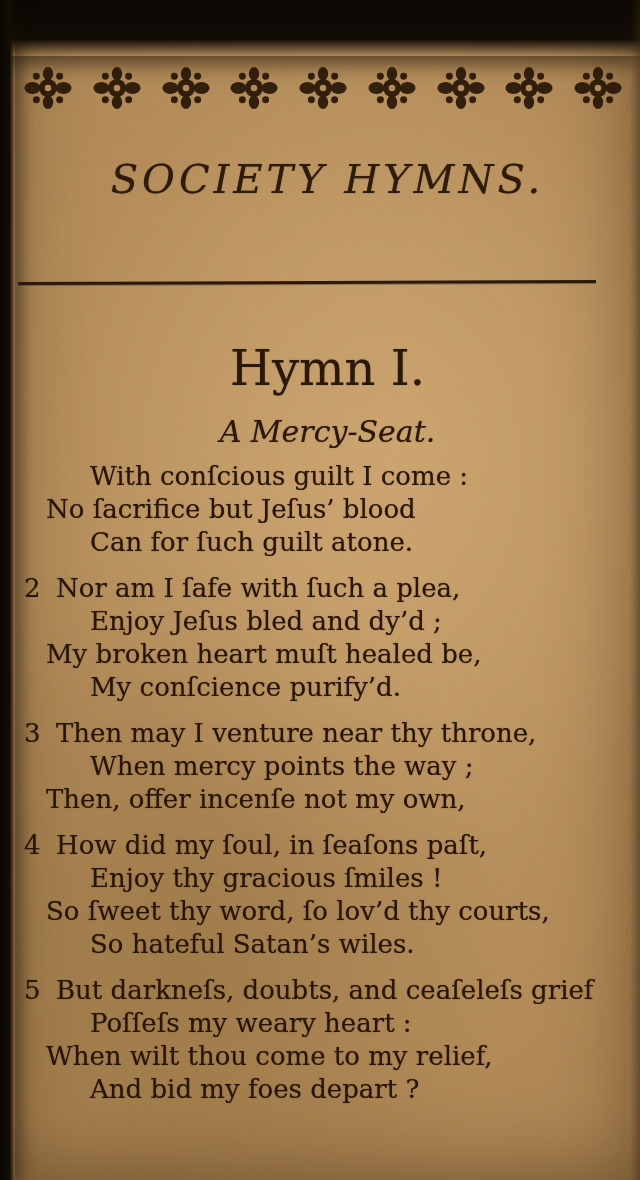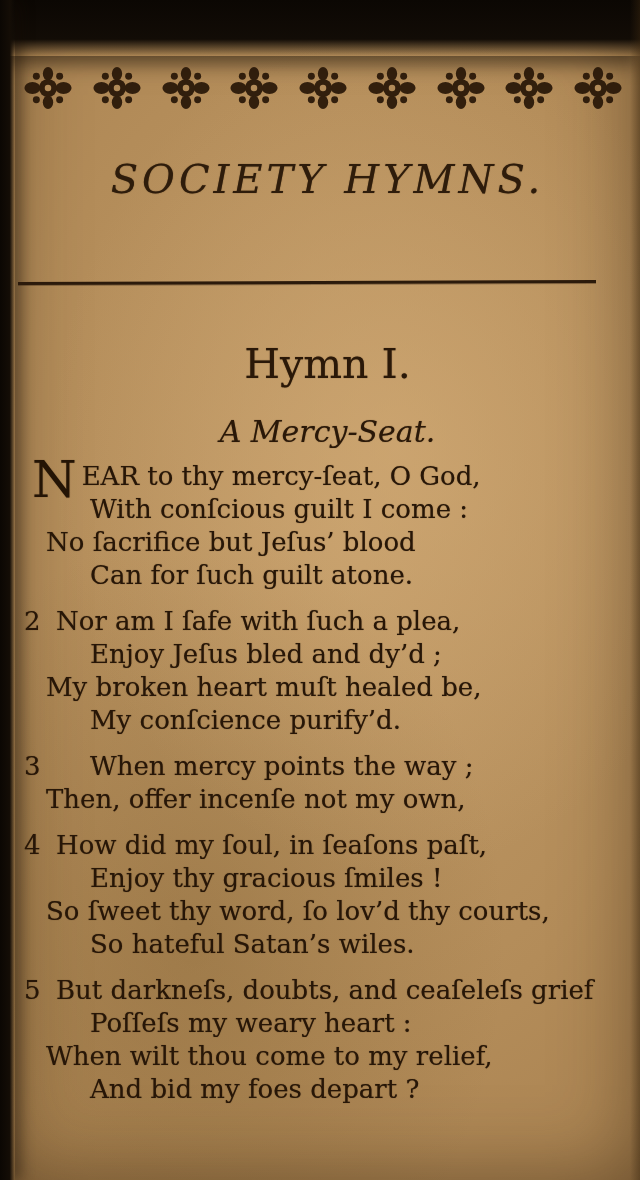--- a/index.html
+++ b/index.html
@@ -48,21 +48,21 @@
   }
   .rule {
     position: absolute; left: 18px; top: 281px; width: 578px; height: 3px;
     background: #2b1a0b;
     box-shadow: 0 1px 0 rgba(43,26,11,0.35);
     transform: rotate(-0.2deg);
   }
   .hymn-heading {
     position: absolute; left: 15px; right: 0; top: 340px;
     text-align: center;
-    font-size: 41px;
+    font-size: 48px;
     color: #2a1808;
     text-shadow: 0 0 1px rgba(40,24,8,0.6);
   }
   .hymn-subtitle {
     position: absolute; left: 15px; right: 0; top: 414px;
     text-align: center;
     font-style: italic;
     font-size: 30px;
     color: #2a1808;
     text-shadow: 0 0 1px rgba(40,24,8,0.6);
@@ -247,34 +247,34 @@
 
   <div class="section-title">SOCIETY HYMNS.</div>
 
   <div class="rule"></div>
 
   <div class="hymn-heading">Hymn I.</div>
   <div class="hymn-subtitle">A Mercy-Seat.</div>
 
   <div class="verses" id="verses">
       <div class="verse">
-        <div class="vline cap"><span class="dropcap">N</span><span>EAR to thy mercy-ſeat, O God,</span></div>
         <div class="vline indent">With conſcious guilt I come :</div>
         <div class="vline flush">No ſacrifice but Jeſus’ blood</div>
         <div class="vline indent">Can for ſuch guilt atone.</div>
       </div>
       <div class="verse">
         <span class="vnum">2</span>
         <div class="vline first">Nor am I ſafe with ſuch a plea,</div>
         <div class="vline indent">Enjoy Jeſus bled and dy’d ;</div>
         <div class="vline flush">My broken heart muſt healed be,</div>
         <div class="vline indent">My conſcience purify’d.</div>
       </div>
       <div class="verse">
         <span class="vnum">3</span>
+        <div class="vline first">Then may I venture near thy throne,</div>
         <div class="vline indent">When mercy points the way ;</div>
         <div class="vline flush">Then, offer incenſe not my own,</div>
       </div>
       <div class="verse">
         <span class="vnum">4</span>
         <div class="vline first">How did my ſoul, in ſeaſons paſt,</div>
         <div class="vline indent">Enjoy thy gracious ſmiles !</div>
         <div class="vline flush">So ſweet thy word, ſo lov’d thy courts,</div>
         <div class="vline indent">So hateful Satan’s wiles.</div>
       </div>

